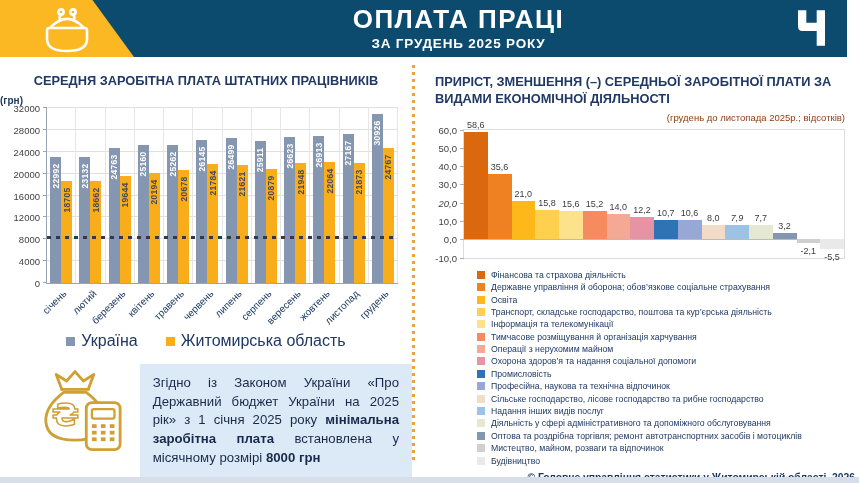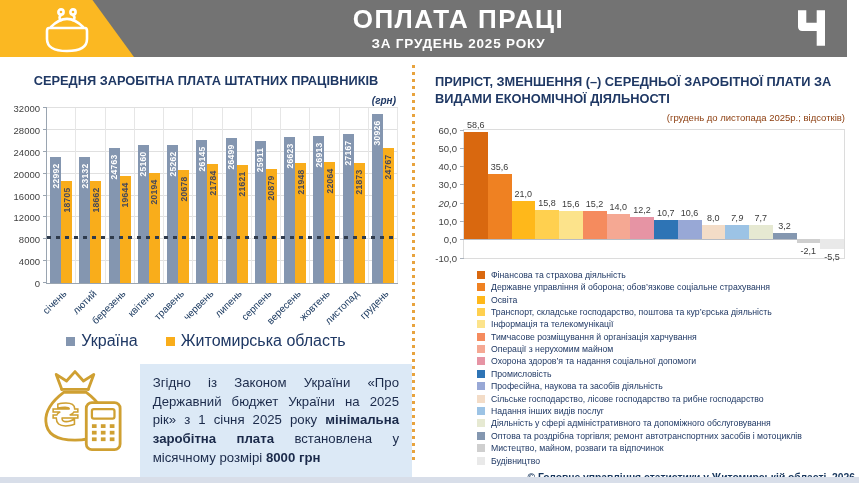--- a/index.html
+++ b/index.html
@@ -1,39 +1,39 @@
 <!DOCTYPE html>
 <html><head>
 <meta charset="utf-8">
 <style>
   html,body{margin:0;padding:0;}
   body{
     width:859px;height:483px;position:relative;overflow:hidden;background:#ffffff;
     font-family:"Liberation Sans","DejaVu Sans",sans-serif;
   }
   
-  .header{position:absolute;top:0;left:0;right:12px;height:57px;background:#737373;}
+  .header{position:absolute;top:0;left:0;right:12px;height:57px;background:#0c4a6e;}
   .header-yellow{position:absolute;left:0;top:0;width:134px;height:57px;background:#FBB822;
     -webkit-clip-path:polygon(0 0,69% 0,100% 100%,0 100%);clip-path:polygon(0 0,69% 0,100% 100%,0 100%);}
   .purse{position:absolute;left:36px;top:7px;}
   .header-text{position:absolute;left:140px;right:70px;top:0;height:100%;
     display:flex;flex-direction:column;justify-content:center;align-items:center;color:#fff;}
   .header-title{font-size:26px;font-weight:bold;letter-spacing:1.5px;line-height:1.05;}
   .header-sub{font-size:13.5px;font-weight:bold;letter-spacing:.8px;margin-top:2px;}
   .logo{position:absolute;right:22px;top:10px;width:27px;height:36px;}
   
   .main{position:absolute;top:57px;left:0;right:0;bottom:6px;display:flex;}
   .left-panel{width:412px;position:relative;}
   .divider{width:3px;margin:8px 0 16px 0;
     background-image:repeating-linear-gradient(180deg,#E8A33D 0 3px,transparent 3px 7px);}
   .right-panel{flex:1;position:relative;}
   .bottom-strip{position:absolute;bottom:0;left:0;right:0;height:6px;background:#D8DEE9;}
   
   .lc-title{margin:16px 6px 0;text-align:center;font-size:12.8px;font-weight:bold;color:#1F3864;}
-  .lc-unit{text-align:right;font-size:10px;color:#1F3864;margin:7px 16px 0 0;font-weight:bold;font-style:italic;}
+  .lc-unit{text-align:left;font-size:10px;color:#1F3864;margin:7px 16px 0 0;font-weight:bold;}
   .lc-plot{position:relative;margin:2px 14px 0 46px;height:175px;
     border-left:1px solid #9aa5b1;border-bottom:1px solid #9aa5b1;}
   .gridline{position:absolute;left:0;right:0;height:1px;background:#e0e0e0;}
   .ylab{position:absolute;right:calc(100% + 7px);transform:translateY(50%);
     font-size:9.5px;color:#3f3f3f;white-space:nowrap;}
   .ytick{position:absolute;right:100%;width:4px;height:1px;background:#9aa5b1;}
   .groups{position:absolute;left:0;right:0;top:0;bottom:0;display:flex;z-index:1;}
   .group{flex:1;position:relative;border-right:1px solid #e6e6e6;
     display:flex;align-items:flex-end;justify-content:center;}
   .bar{width:11px;position:relative;}
@@ -366,21 +366,21 @@
         <div class="rc-lg-row">
           <span class="swatch" style="background: rgb(230, 148, 164);"></span>
           <span>Охорона здоров’я та надання соціальної допомоги</span>
         </div>
         <div class="rc-lg-row">
           <span class="swatch" style="background: rgb(46, 116, 181);"></span>
           <span>Промисловість</span>
         </div>
         <div class="rc-lg-row">
           <span class="swatch" style="background: rgb(152, 168, 214);"></span>
-          <span>Професійна, наукова та засобів діяльність</span>
+          <span>Професійна, наукова та технічна відпочинок</span>
         </div>
         <div class="rc-lg-row">
           <span class="swatch" style="background: rgb(243, 220, 199);"></span>
           <span>Сільське господарство, лісове господарство та рибне господарство</span>
         </div>
         <div class="rc-lg-row">
           <span class="swatch" style="background: rgb(156, 195, 229);"></span>
           <span>Надання інших видів послуг</span>
         </div>
         <div class="rc-lg-row">

